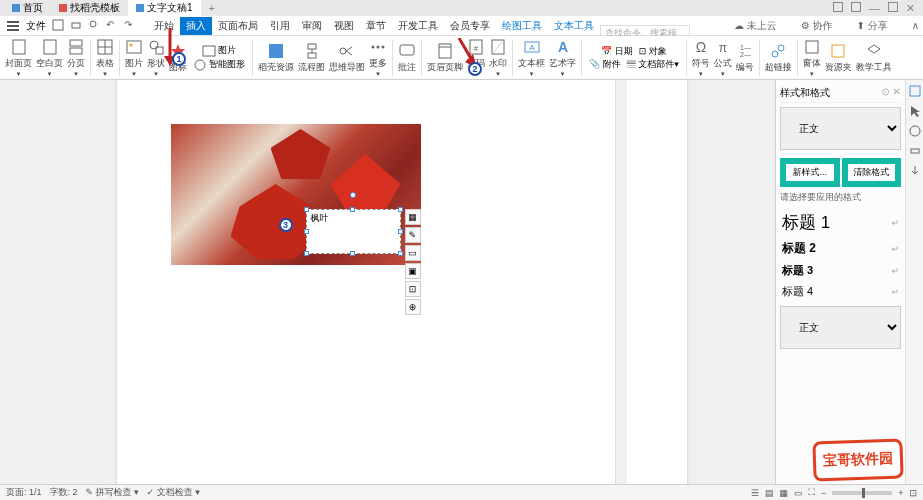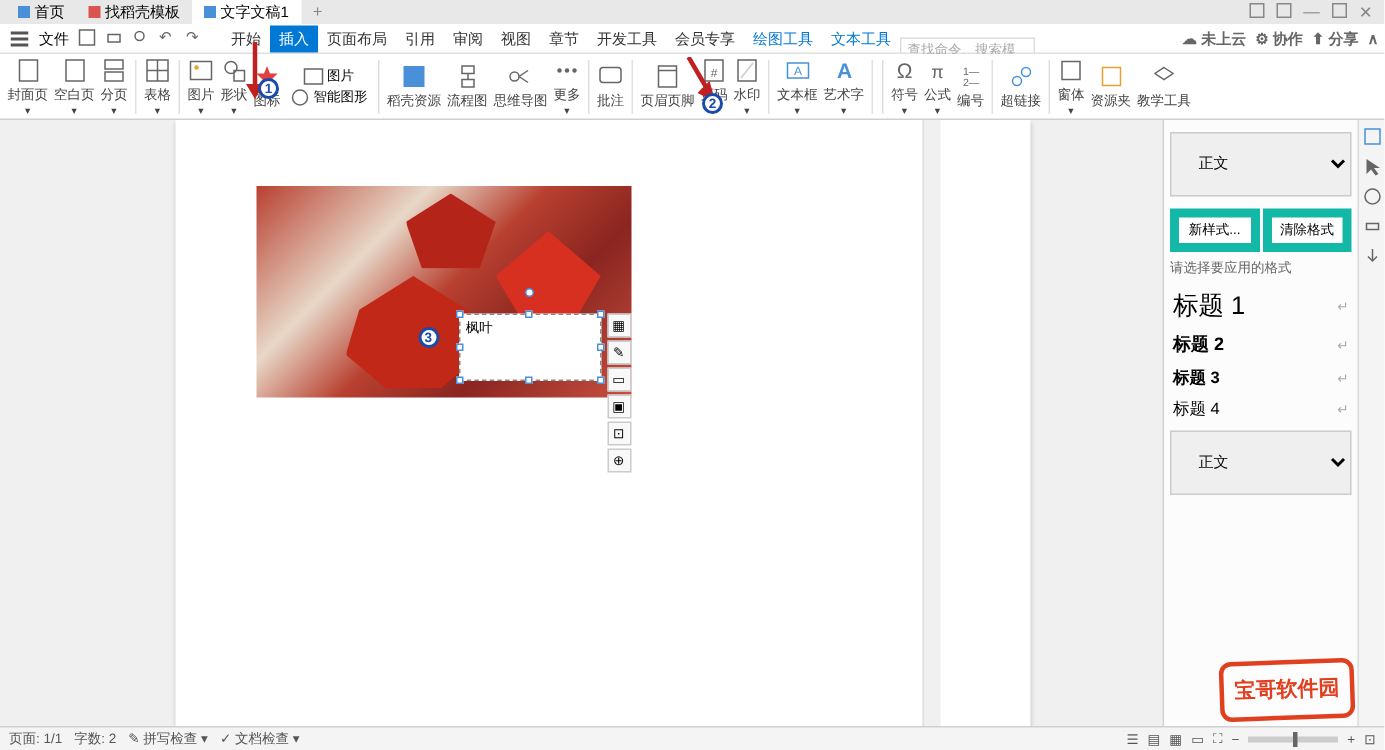--- a/index.html
+++ b/index.html
@@ -13,21 +13,21 @@
     .tabs-right { margin-left: auto; display: flex; gap: 8px; padding-right: 4px; }
     .win-icon { width: 10px; height: 10px; border: 1px solid #888; display: inline-block; }
     
     .menu-row { height: 20px; display: flex; align-items: center; padding: 0 4px; background: #fff; border-bottom: 1px solid #e0e0e0; }
     .menu-btn { width: 18px; height: 18px; display: flex; align-items: center; justify-content: center; color: #555; }
     .file-label { font-size: 10px; padding: 0 4px; }
     .qat-icon { width: 14px; height: 14px; margin: 0 2px; color: #666; }
     .menu-tab { font-size: 10px; padding: 2px 6px; color: #333; }
     .menu-tab.active { background: #0078d4; color: #fff; }
     .menu-tab.context { color: #0078d4; }
-    .menu-right { margin-left: auto; display: flex; align-items: center; gap: 6px; font-size: 10px; color: #666; font-weight: bold; }
+    .menu-right { margin-left: auto; display: flex; align-items: center; gap: 24px; font-size: 10px; color: #666; }
     .search-box { border: 1px solid #ddd; padding: 1px 4px; font-size: 9px; color: #aaa; width: 90px; margin-top: 28px; }
     
     .ribbon { height: 44px; background: #fff; border-bottom: 1px solid #d0d0d0; display: flex; align-items: center; padding: 2px 4px; gap: 2px; position: relative; }
     .ribbon-group { display: flex; flex-direction: column; align-items: center; padding: 0 3px; position: relative; }
     .ribbon-item { display: flex; flex-direction: column; align-items: center; font-size: 9px; color: #444; cursor: pointer; padding: 0 1px; }
     .ribbon-icon { width: 18px; height: 18px; margin-bottom: 1px; }
     .ribbon-sep { width: 1px; height: 36px; background: #e0e0e0; margin: 0 2px; }
     .ribbon-row { display: flex; gap: 2px; }
     .small-icon { width: 14px; height: 14px; }
     
@@ -285,20 +285,30 @@
       <span style="font-size:7px">▾</span>
     </div>
   <div class="ribbon-item">
       <svg class="ribbon-icon">
         <text x="9" y="14" font-size="14" text-anchor="middle" fill="#4a90d9" font-weight="bold">A</text>
       </svg>
       <span>艺术字</span>
       <span style="font-size:7px">▾</span>
     </div>
   <div class="ribbon-sep"></div>
+  <div class="ribbon-group">
+    <div class="ribbon-row" style="gap:6px">
+      <span style="font-size:9px">📅 <span>日期</span></span>
+      <span style="font-size:9px">⊡ <span>对象</span></span>
+    </div>
+    <div class="ribbon-row" style="gap:6px">
+      <span style="font-size:9px">📎 <span>附件</span></span>
+      <span style="font-size:9px">▤ <span>文档部件</span>▾</span>
+    </div>
+  </div>
   <div class="ribbon-sep"></div>
   <div class="ribbon-item">
       <svg class="ribbon-icon">
         <text x="9" y="14" font-size="14" text-anchor="middle" fill="#666">Ω</text>
       </svg>
       <span>符号</span>
       <span style="font-size:7px">▾</span>
     </div>
   <div class="ribbon-item">
       <svg class="ribbon-icon">
@@ -383,20 +393,24 @@
           <div class="float-btn">⊡</div>
           <div class="float-btn">⊕</div>
         </div>
       </div>
       <div class="callout" style="top:138px;left:162px">3</div>
     </div>
     <div class="scrollbar-v"></div>
   </div>
 
   <div class="side-panel">
+    <div class="panel-title">
+      <span>样式和格式</span>
+      <span><span style="color:#aaa">⊙</span> <span style="color:#aaa">✕</span></span>
+    </div>
     <select class="style-select"><option>正文</option></select>
     <div class="panel-btns">
       <div class="panel-btn">新样式...</div>
       <div class="panel-btn">清除格式</div>
     </div>
     <div class="panel-hint">请选择要应用的格式</div>
     <div class="style-item">
         <span style="font-size:17px;font-weight:normal">标题 1</span>
         <span class="ret">↵</span>
       </div>

